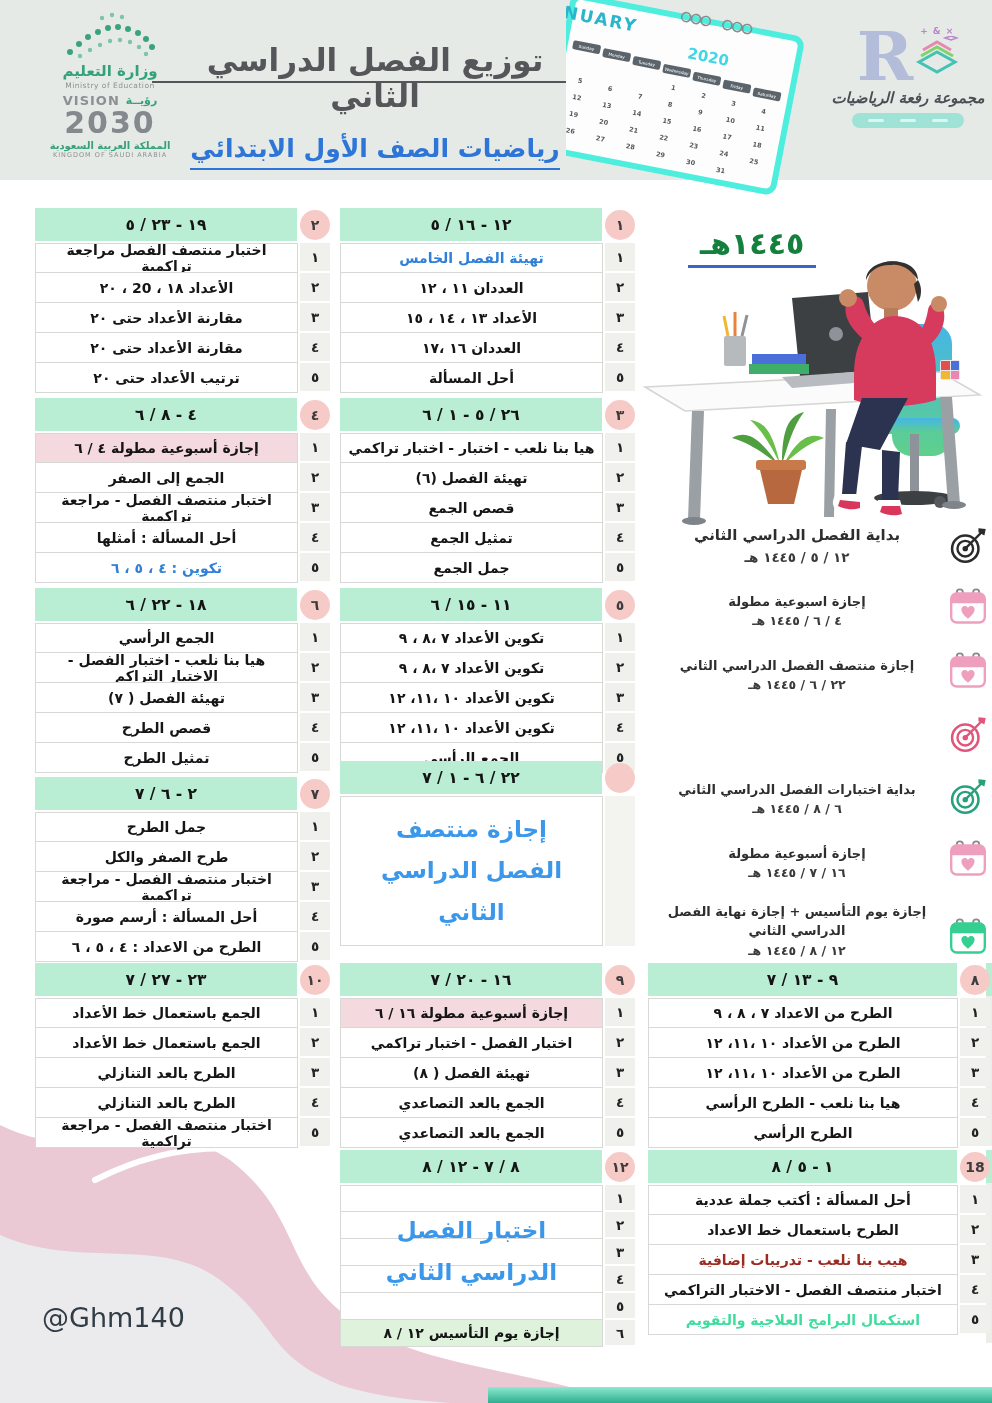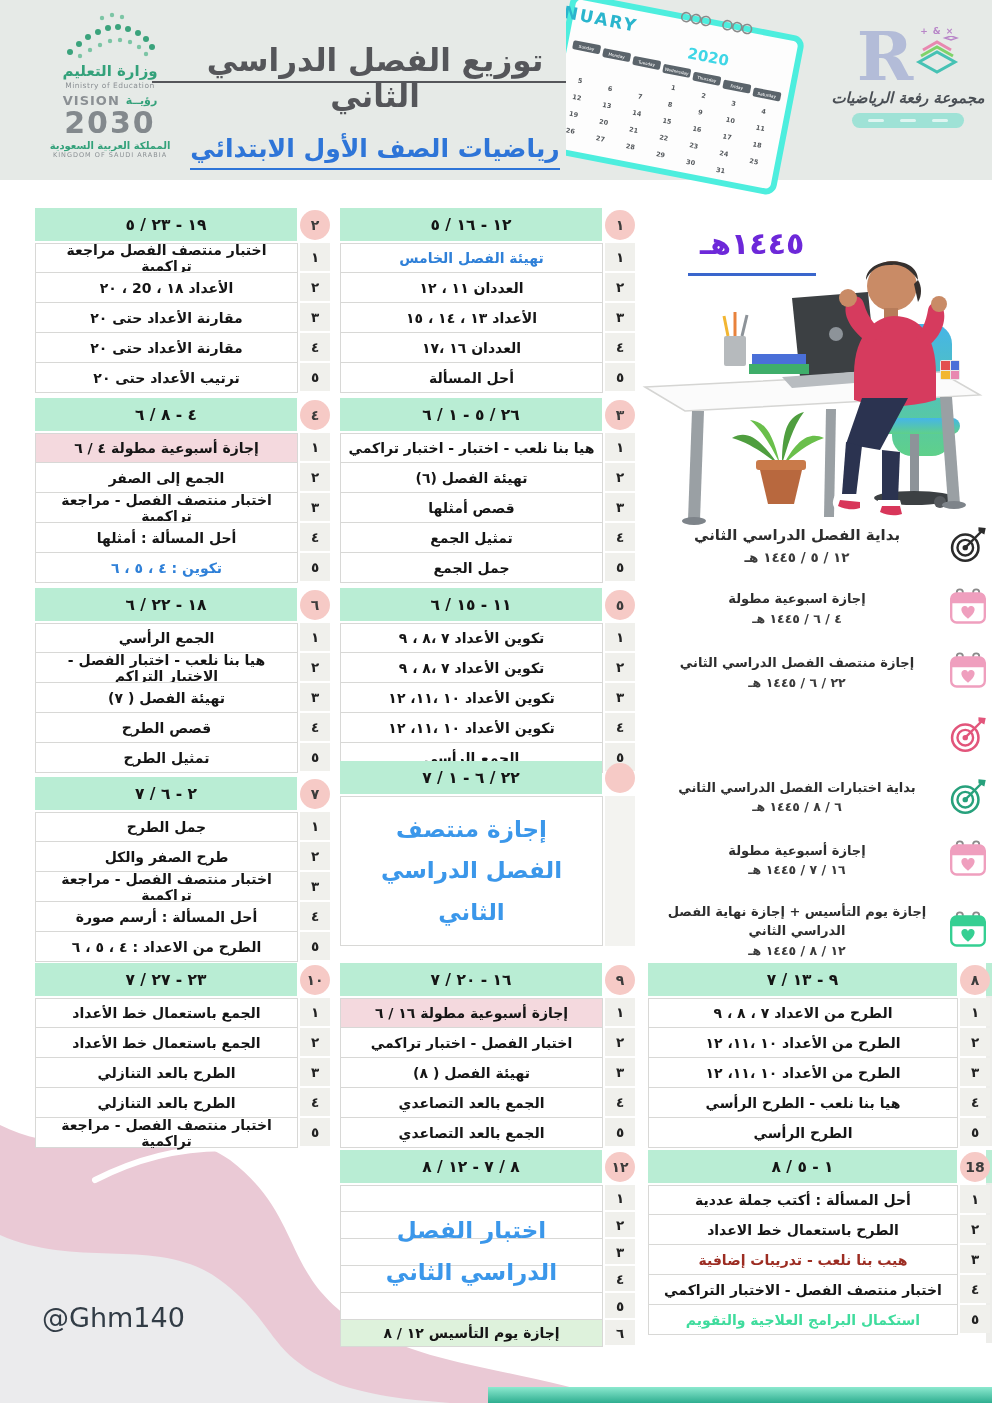--- a/index.html
+++ b/index.html
@@ -53,26 +53,26 @@
   .break .wk-body{display:flex;height:150px;gap:2px;}
   .nstrip{width:30px;flex:none;background:#f3f3f0;}
   .bigcell{flex:1;background:#fff;border:1px solid #d8d8d6;display:flex;align-items:center;justify-content:center;
            font-weight:700;font-size:23px;color:#3b97ea;text-align:center;line-height:1.8;padding:0 30px;}
   .exam .wk-row{height:27px;}
   .exam .cell{font-size:14px;}
   .bigover{position:absolute;left:0;right:32px;top:0;bottom:29px;display:flex;align-items:center;
            justify-content:center;font-weight:700;font-size:23px;color:#3b97ea;text-align:center;
            line-height:1.8;padding:0 34px;}
   
-  .year-label{position:absolute;left:688px;top:226px;font-size:30px;font-weight:700;color:#6d28d9;
-              border-bottom:3px solid #3a66cc;padding:0 12px 12px;z-index:1;}
+  .year-label{position:absolute;left:688px;top:226px;font-size:30px;font-weight:700;color:#15803d;
+              border-bottom:3px solid #3a66cc;padding:0 12px 4px;z-index:1;}
   .illu{position:absolute;left:640px;top:212px;width:350px;height:315px;z-index:1;}
   #milestones{position:absolute;left:648px;top:524px;width:342px;height:434px;display:flex;
               flex-direction:column;justify-content:space-between;z-index:1;}
-  .ms{display:flex;align-items:center;}
+  .ms{display:flex;align-items:flex-end;}
   .ms-ic{flex:none;width:44px;display:flex;justify-content:center;}
   .ms-tx{flex:1;text-align:center;}
   .ms-t{font-weight:700;font-size:13px;color:#2e2e2e;line-height:1.5;}
   .ms-d{font-weight:700;font-size:12.5px;color:#3a3a3a;margin-top:2px;}
   .ms:first-child .ms-t{font-size:15px;}
   .ms:first-child .ms-d{font-size:13.5px;}
   
   #wave{position:absolute;left:0;top:1100px;z-index:0;}
   .watermark{position:absolute;left:42px;top:1302px;z-index:3;font-size:27px;color:#323c46;direction:ltr;}
   .bottom-bar{position:absolute;left:488px;top:1387px;width:504px;height:16px;z-index:2;
@@ -284,21 +284,21 @@
           <div class="wk-row">
             <span class="ncell">١</span>
             <div class="cell">هيا بنا نلعب - اختبار  - اختبار تراكمي</div>
           </div>
           <div class="wk-row">
             <span class="ncell">٢</span>
             <div class="cell">تهيئة الفصل (٦)</div>
           </div>
           <div class="wk-row">
             <span class="ncell">٣</span>
-            <div class="cell">قصص أمثلها</div>
+            <div class="cell">قصص الجمع</div>
           </div>
           <div class="wk-row">
             <span class="ncell">٤</span>
             <div class="cell">تمثيل الجمع</div>
           </div>
           <div class="wk-row">
             <span class="ncell">٥</span>
             <div class="cell">جمل الجمع</div>
           </div>
         </div>

